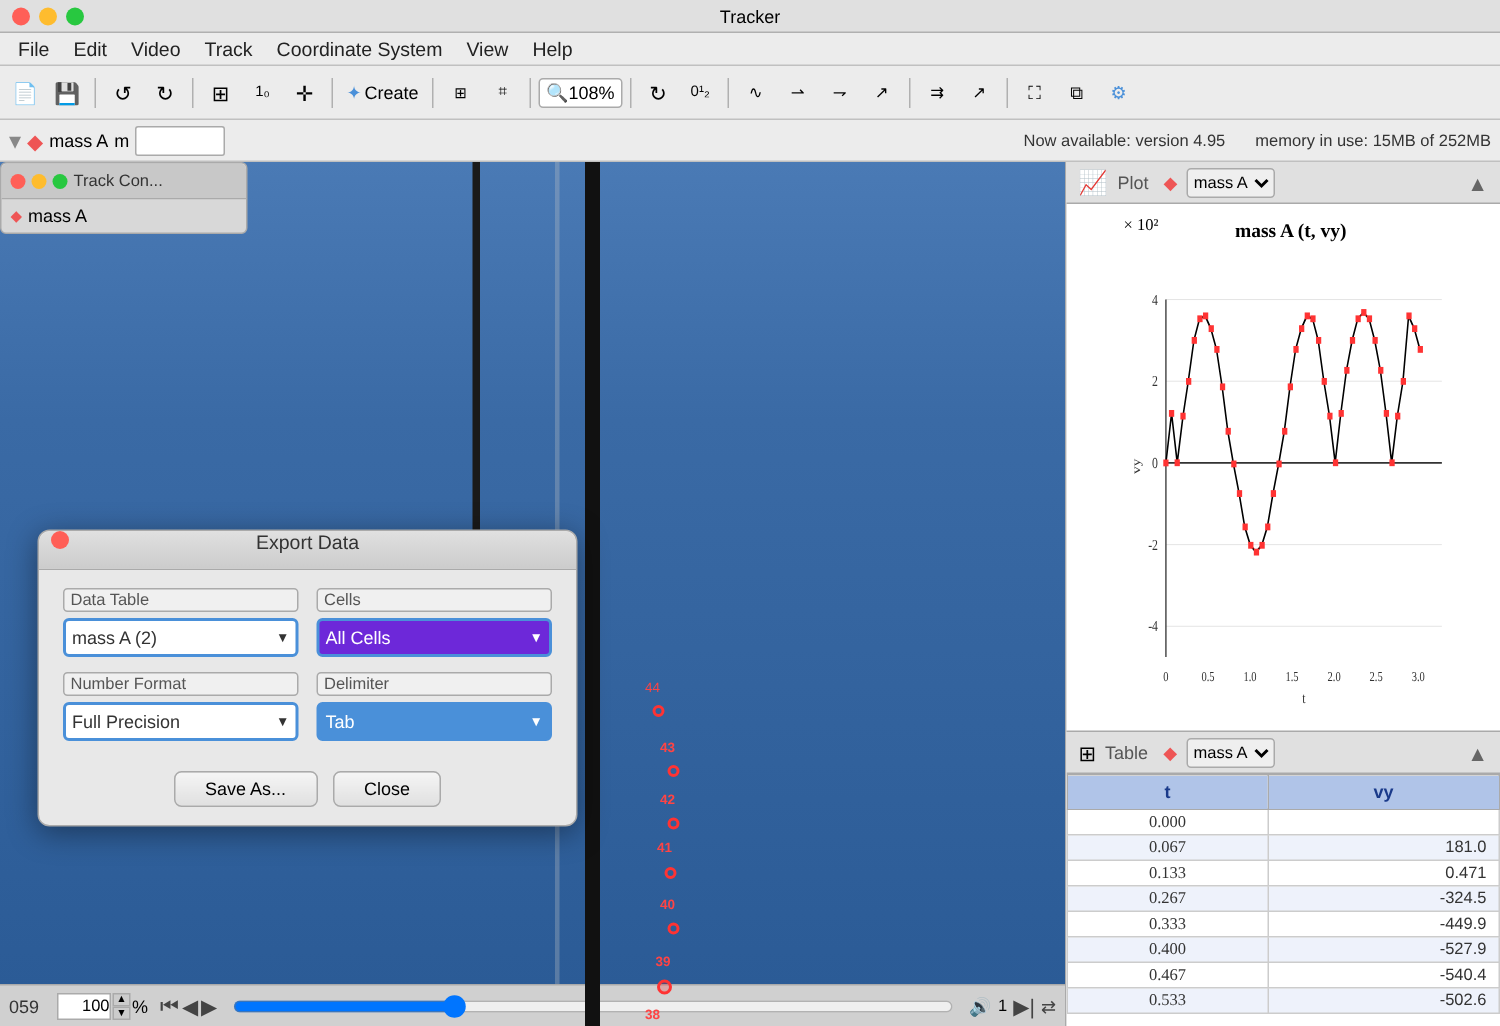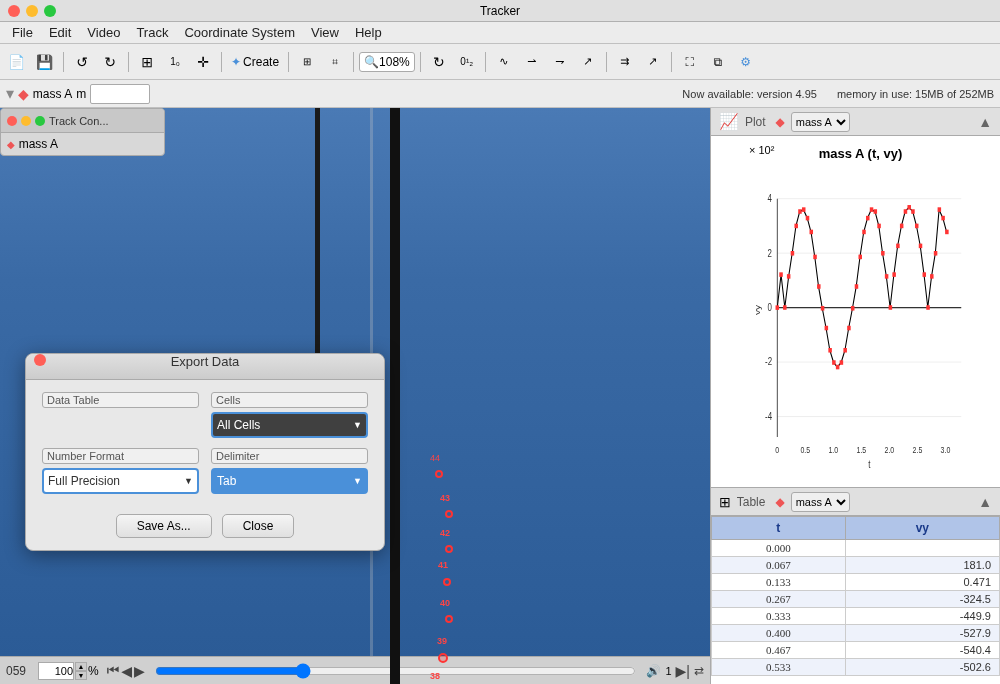--- a/index.html
+++ b/index.html
@@ -68,21 +68,21 @@
     
     .right-panel { flex: 1; display: flex; flex-direction: column; background: #d0d0d0; border-left: 1px solid #aaa; }
 
     
     .plot-area { flex: 0 0 380px; background: white; border-bottom: 1px solid #aaa; position: relative; }
     .panel-header { background: #e0e0e0; height: 28px; display: flex; align-items: center; padding: 0 8px; border-bottom: 1px solid #aaa; gap: 6px; }
     .panel-header-title { font-size: 12px; color: #555; }
     .panel-select { font-size: 11px; height: 20px; border: 1px solid #aaa; border-radius: 3px; }
     .panel-close-btn { background: none; border: none; cursor: pointer; font-size: 14px; color: #666; }
 
-    .chart-container { width: 100%; height: calc(100% - 28px); position: relative; padding: 10px 30px 16px 40px; }
+    .chart-container { width: 100%; height: calc(100% - 28px); position: relative; padding: 10px 30px 16px 40px; font-family: Liberation Serif, serif; }
     .chart-title { text-align: center; font-size: 13px; font-weight: bold; margin-bottom: 15px; }
     .chart-x102 { position: absolute; top: 8px; left: 38px; font-size: 11px; }
     .chart-svg { width: 100%; height: calc(100% - 30px); }
 
     
     .table-area { flex: 1; background: white; overflow: hidden; }
     .table-scroll { overflow-y: auto; height: calc(100% - 28px); }
     table { width: 100%; border-collapse: collapse; }
     th { background: #b0c4e8; color: #1a3a8a; font-size: 12px; font-weight: 600; padding: 4px 8px; border: 1px solid #aaa; text-align: center; position: sticky; top: 0; }
     td { font-size: 11px; padding: 2px 8px; border: 1px solid #ccc; text-align: right; }
@@ -222,25 +222,30 @@
 
     <div class="export-dialog">
       <div class="dialog-title-bar">
         <button class="dialog-close-btn"></button>
         <span class="dialog-title-text">Export Data</span>
       </div>
       <div class="dialog-body">
         <div class="dialog-row">
           <div class="dialog-group">
             <label>Data Table</label>
+            <div class="select-wrapper select-wrapper-white">
+              <select style="width:100%; height:26px; font-size:12px; border:2px solid #4a90d9; border-radius:4px; background:white; color:#333; padding:0 4px; appearance:none; -webkit-appearance:none;">
+                <option>mass A (2)</option>
+              </select>
+            </div>
           </div>
           <div class="dialog-group">
             <label>Cells</label>
             <div class="select-wrapper">
-              <select style="width:100%; height:26px; font-size:12px; border:2px solid #4a90d9; border-radius:4px; background:#404040; color:white; padding:0 4px; appearance:none; -webkit-appearance:none;">
+              <select style="width:100%; height:26px; font-size:12px; border:2px solid #4a90d9; border-radius:4px; background:#6d28d9; color:white; padding:0 4px; appearance:none; -webkit-appearance:none;">
                 <option>All Cells</option>
               </select>
             </div>
           </div>
         </div>
         <div class="dialog-row">
           <div class="dialog-group">
             <label>Number Format</label>
             <div class="select-wrapper select-wrapper-white">
               <select style="width:100%; height:26px; font-size:12px; border:2px solid #4a90d9; border-radius:4px; background:white; color:#333; padding:0 4px; appearance:none; -webkit-appearance:none;">

